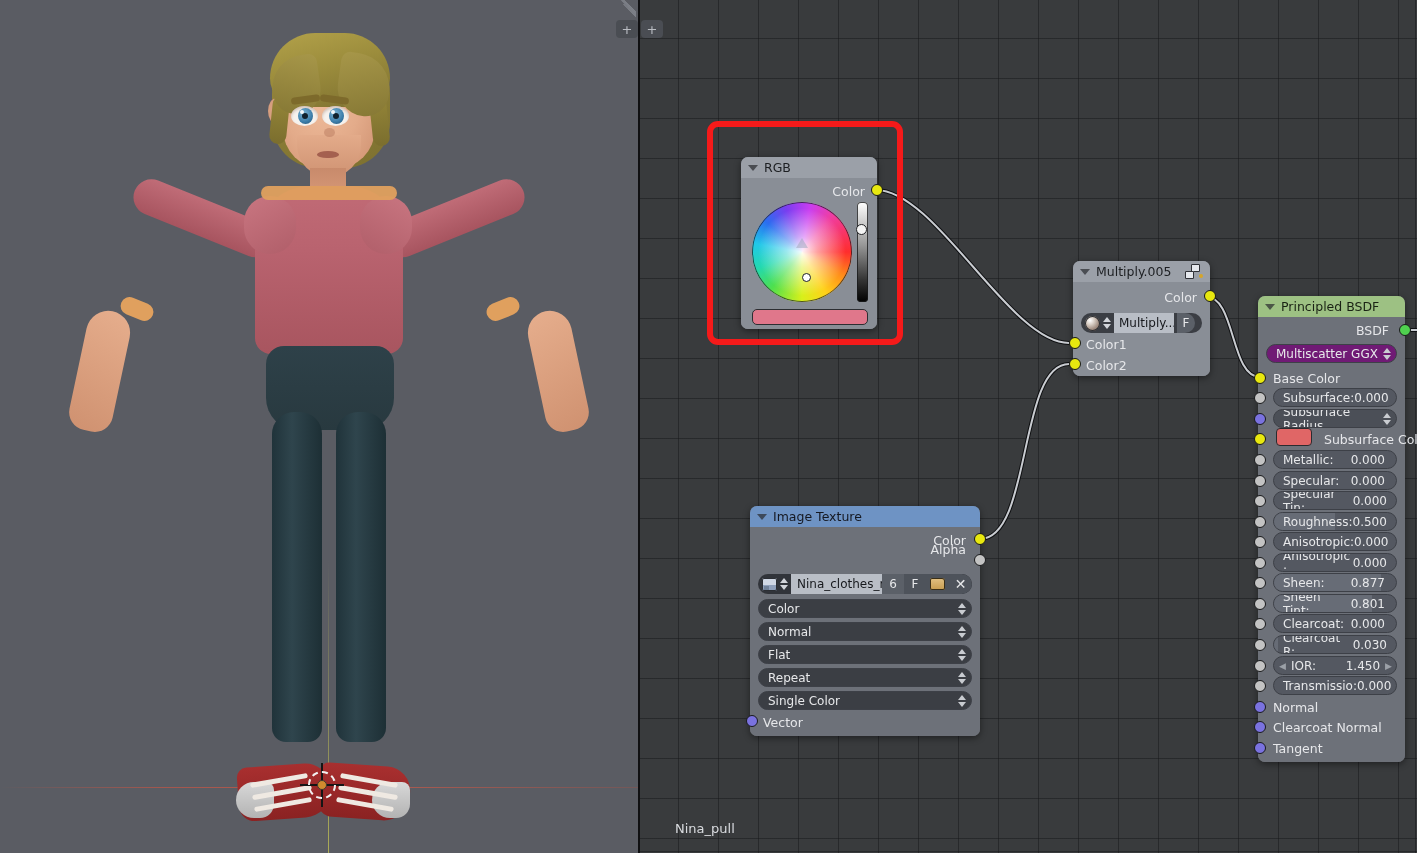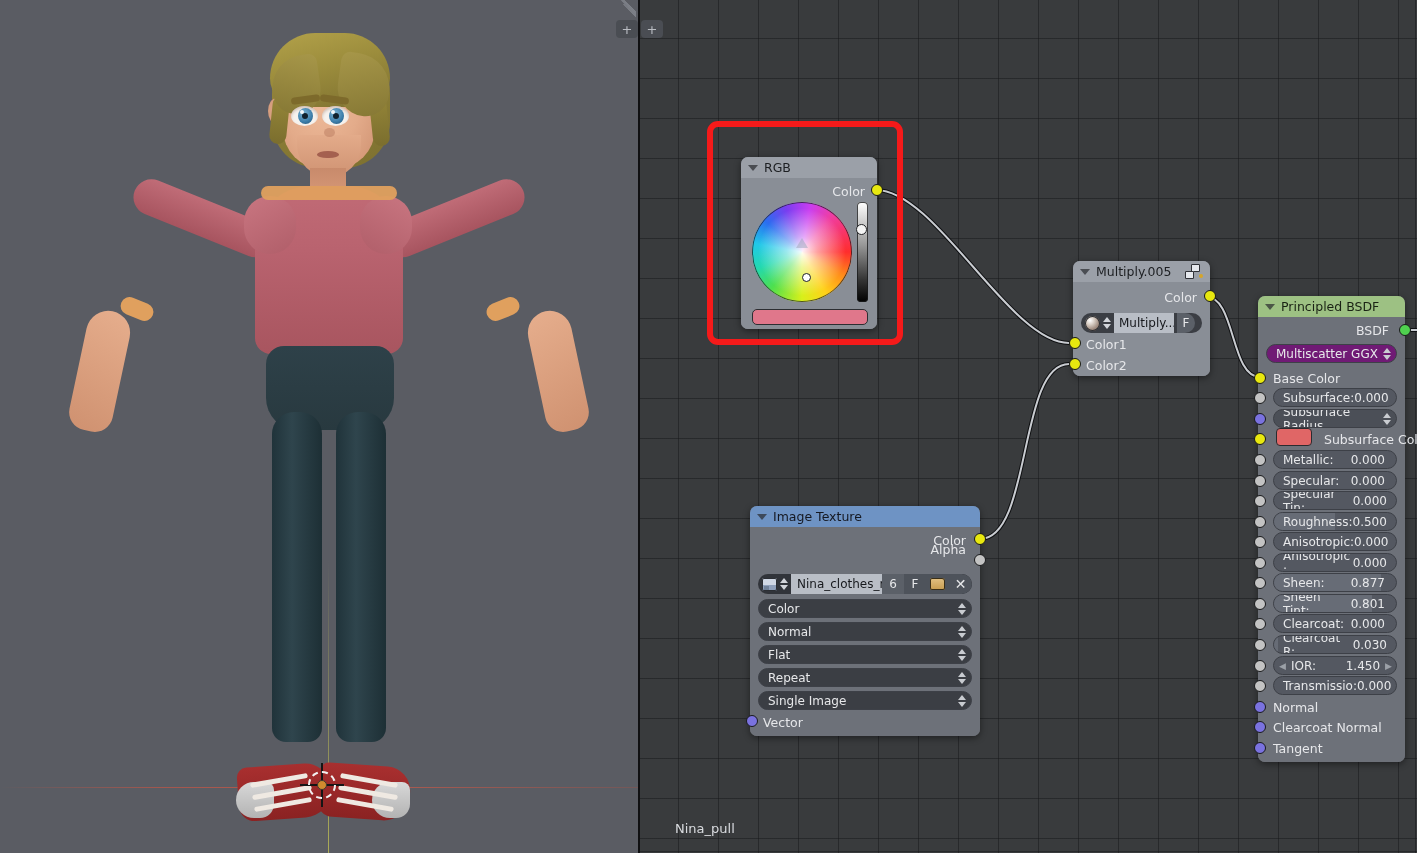--- a/index.html
+++ b/index.html
@@ -433,21 +433,21 @@
           </span>
       </div>
       <div class="widget drop" style="left:8px;top:162px;width:214px;background:#3b3e44;">
         <span class="wl">Repeat</span>
         <span class="arrows">
             <span class="up"></span>
             <span class="dn"></span>
           </span>
       </div>
       <div class="widget drop" style="left:8px;top:185px;width:214px;background:#3b3e44;">
-        <span class="wl">Single Image</span>
+        <span class="wl">Single Color</span>
         <span class="arrows">
             <span class="up"></span>
             <span class="dn"></span>
           </span>
       </div>
 
       <span class="sock s-violet" style="left:-4px;top:209px;"></span>
       <span class="row-label" style="left:13px;top:209px;">Vector</span>
     </div>
 

